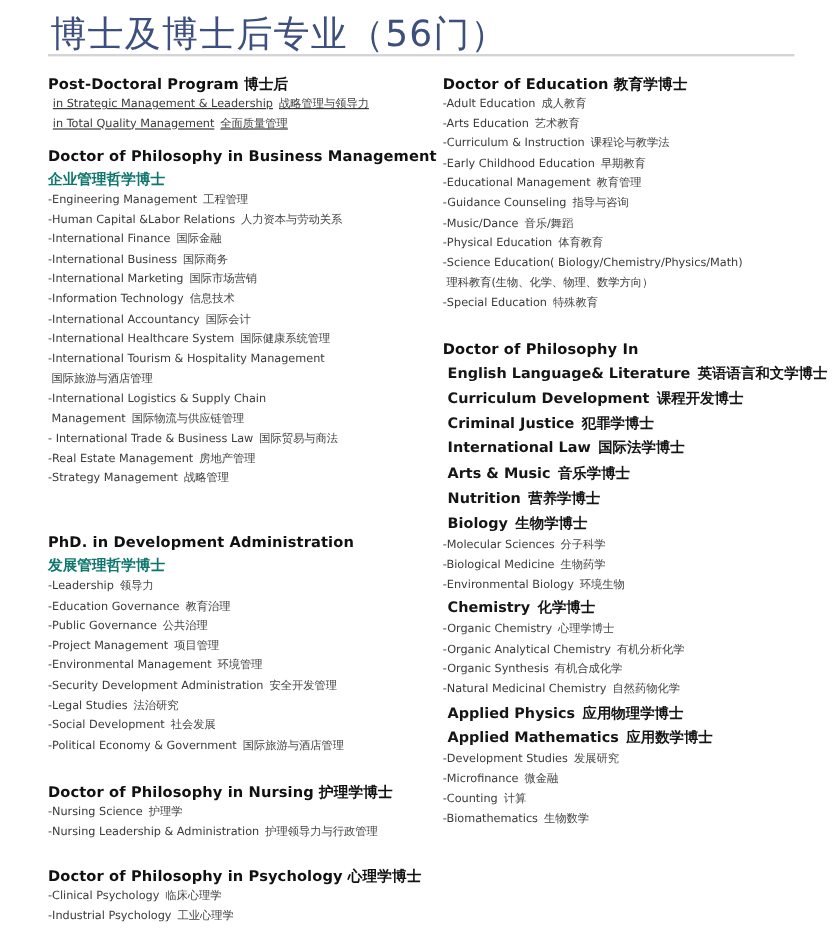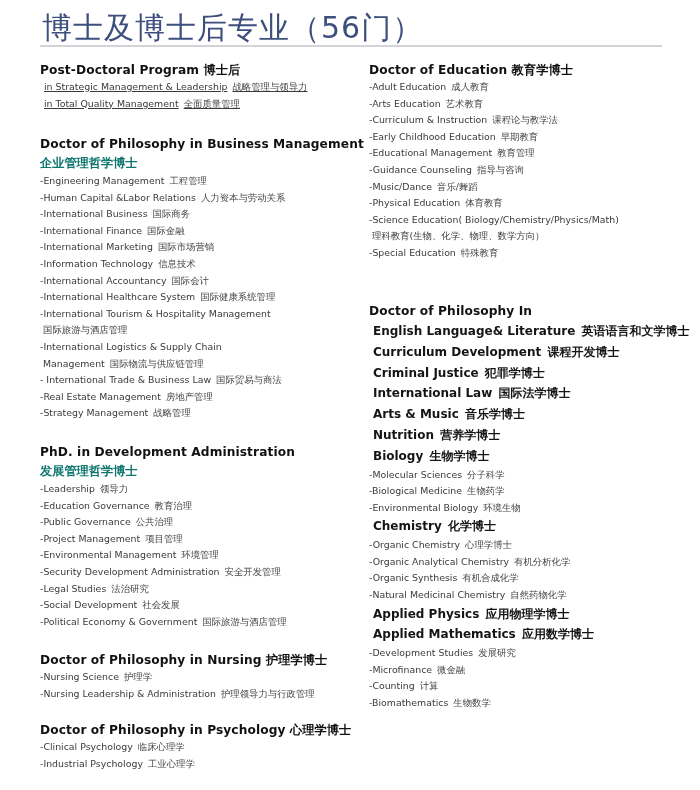--- a/index.html
+++ b/index.html
@@ -84,27 +84,27 @@
 <div class="divider"></div>
 
 <div class="col col-left">
 
   <div class="section" style="top:61px;">
     <div class="sec-title">Post-Doctoral Program 博士后</div>
     <div class="item indent"><span>in Strategic Management &amp; Leadership</span><span class="zh">战略管理与领导力</span></div>
     <div class="item indent"><span>in Total Quality Management</span><span class="zh">全面质量管理</span></div>
   </div>
 
-  <div class="section" style="top:135px;">
+  <div class="section" style="top:121px;">
     <div class="sec-title">Doctor of Philosophy in Business Management</div>
     <div class="sec-subtitle">企业管理哲学博士</div>
     <div class="item"><span>-Engineering Management</span><span class="zh">工程管理</span></div>
     <div class="item"><span>-Human Capital &amp;Labor Relations</span><span class="zh">人力资本与劳动关系</span></div>
+    <div class="item"><span>-International Finance</span><span class="zh">国际金融</span></div>
     <div class="item"><span>-International Business</span><span class="zh">国际商务</span></div>
-    <div class="item"><span>-International Finance</span><span class="zh">国际金融</span></div>
     <div class="item"><span>-International Marketing</span><span class="zh">国际市场营销</span></div>
     <div class="item"><span>-Information Technology</span><span class="zh">信息技术</span></div>
     <div class="item"><span>-International Accountancy</span><span class="zh">国际会计</span></div>
     <div class="item"><span>-International Healthcare System</span><span class="zh">国际健康系统管理</span></div>
     <div class="item"><span>-International Tourism &amp; Hospitality Management</span></div>
     <div class="item cont"><span>国际旅游与酒店管理</span></div>
     <div class="item"><span>-International Logistics &amp; Supply Chain</span></div>
     <div class="item cont"><span>Management</span><span class="zh">国际物流与供应链管理</span></div>
     <div class="item"><span>- International Trade &amp; Business Law</span><span class="zh">国际贸易与商法</span></div>
     <div class="item"><span>-Real Estate Management</span><span class="zh">房地产管理</span></div>
@@ -148,21 +148,21 @@
     <div class="item"><span>-Early Childhood Education</span><span class="zh">早期教育</span></div>
     <div class="item"><span>-Educational Management</span><span class="zh">教育管理</span></div>
     <div class="item"><span>-Guidance Counseling</span><span class="zh">指导与咨询</span></div>
     <div class="item"><span>-Music/Dance</span><span class="zh">音乐/舞蹈</span></div>
     <div class="item"><span>-Physical Education</span><span class="zh">体育教育</span></div>
     <div class="item"><span>-Science Education( Biology/Chemistry/Physics/Math)</span></div>
     <div class="item cont"><span>理科教育(生物、化学、物理、数学方向）</span></div>
     <div class="item"><span>-Special Education</span><span class="zh">特殊教育</span></div>
   </div>
 
-  <div class="section" style="top:281px;margin-top:20px;">
+  <div class="section" style="top:281px;">
     <div class="sec-title" style="line-height:20px;">Doctor of Philosophy In</div>
 
     <div class="big-item"><span>English Language&amp; Literature</span> <span class="zh">英语语言和文学博士</span></div>
     <div class="big-item"><span>Curriculum Development</span> <span class="zh">课程开发博士</span></div>
     <div class="big-item"><span>Criminal Justice</span> <span class="zh">犯罪学博士</span></div>
     <div class="big-item"><span>International Law</span> <span class="zh">国际法学博士</span></div>
     <div class="big-item"><span>Arts &amp; Music</span> <span class="zh">音乐学博士</span></div>
     <div class="big-item"><span>Nutrition</span> <span class="zh">营养学博士</span></div>
     <div class="big-item"><span>Biology</span> <span class="zh">生物学博士</span></div>
 

